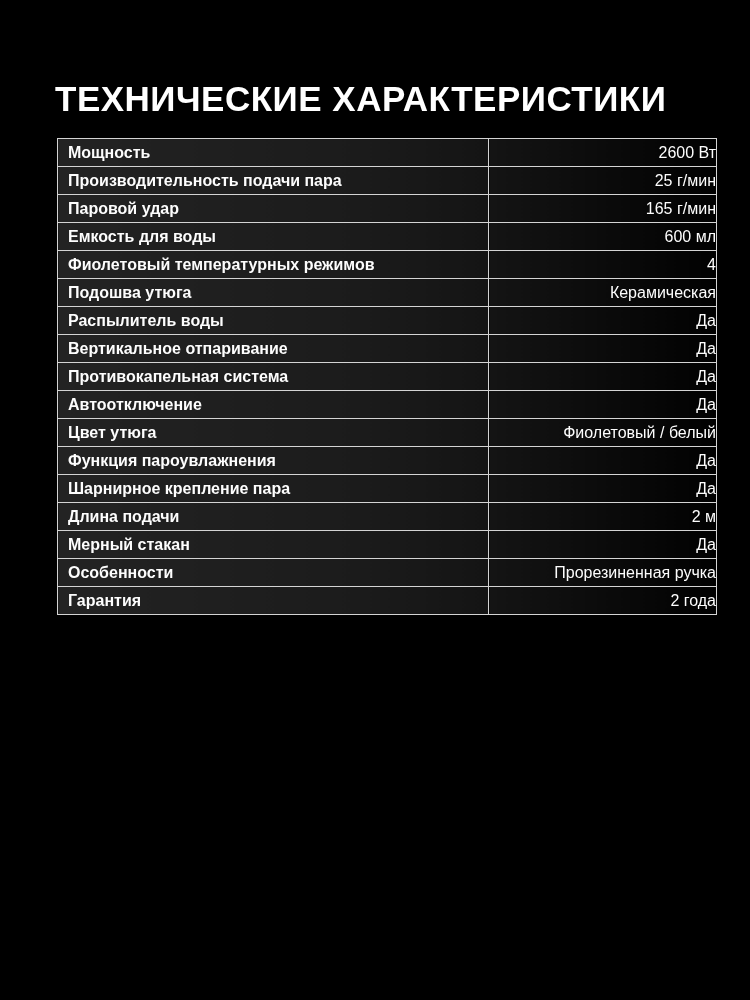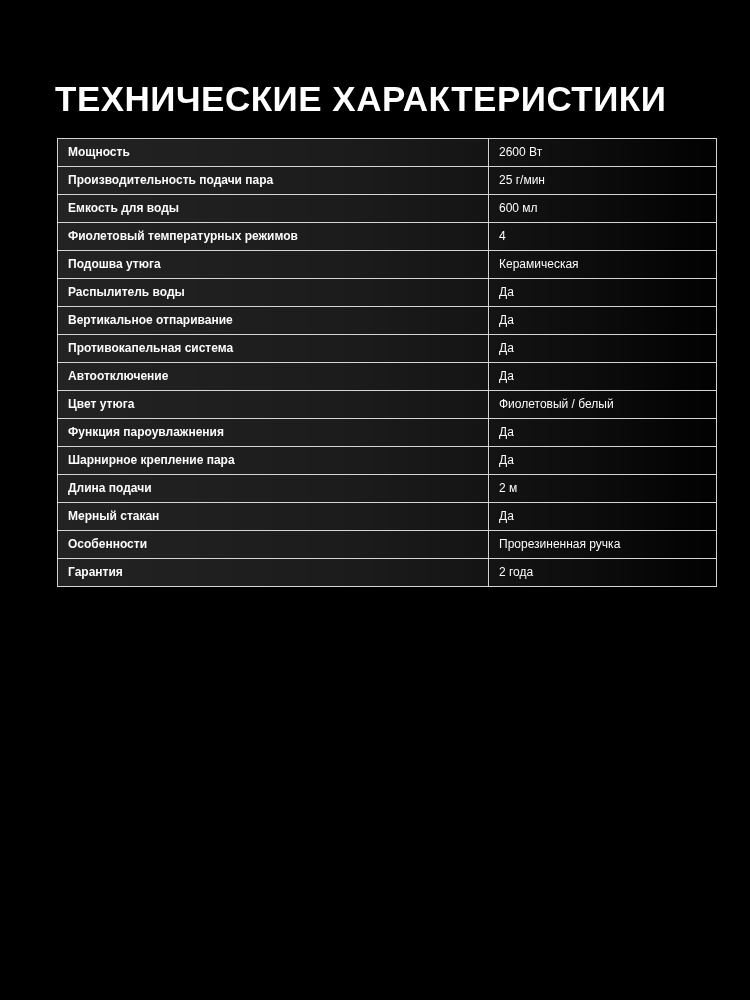--- a/index.html
+++ b/index.html
@@ -31,53 +31,58 @@
     left: 57px;
     top: 138px;
     width: 637px;
     border-collapse: collapse;
     table-layout: fixed;
   }
   table.spec-table td {
     border: 1px solid #d4d4d4;
     height: 27px;
     padding: 0 0 0 10px;
-    font-size: 12px;
+    font-size: 16px;
     line-height: 25px;
     color: #fdfdfd;
     vertical-align: middle;
     white-space: nowrap;
     overflow: hidden;
   }
   td.spec-label {
     width: 420px;
     font-weight: 700;
     background: linear-gradient(90deg, #232323 0%, #1b1b1b 70%, #141414 100%);
   }
   td.spec-value {
     width: 217px;
     font-weight: 400;
     padding-left: 12px;
     background: linear-gradient(90deg, #141414 0%, #0a0a0a 55%, #010101 100%);
+    text-align: right;
   }
 </style>
 </head>
 <body>
 
 <h1 class="page-title">ТЕХНИЧЕСКИЕ ХАРАКТЕРИСТИКИ</h1>
 
 <table class="spec-table">
   <tbody id="spec-table-body">
       <tr>
         <td class="spec-label">Мощность</td>
         <td class="spec-value">2600 Вт</td>
       </tr>
       <tr>
         <td class="spec-label">Производительность подачи пара</td>
         <td class="spec-value">25 г/мин</td>
+      </tr>
+      <tr>
+        <td class="spec-label">Паровой удар</td>
+        <td class="spec-value">165 г/мин</td>
       </tr>
       <tr>
         <td class="spec-label">Емкость для воды</td>
         <td class="spec-value">600 мл</td>
       </tr>
       <tr>
         <td class="spec-label">Фиолетовый температурных режимов</td>
         <td class="spec-value">4</td>
       </tr>
       <tr>

